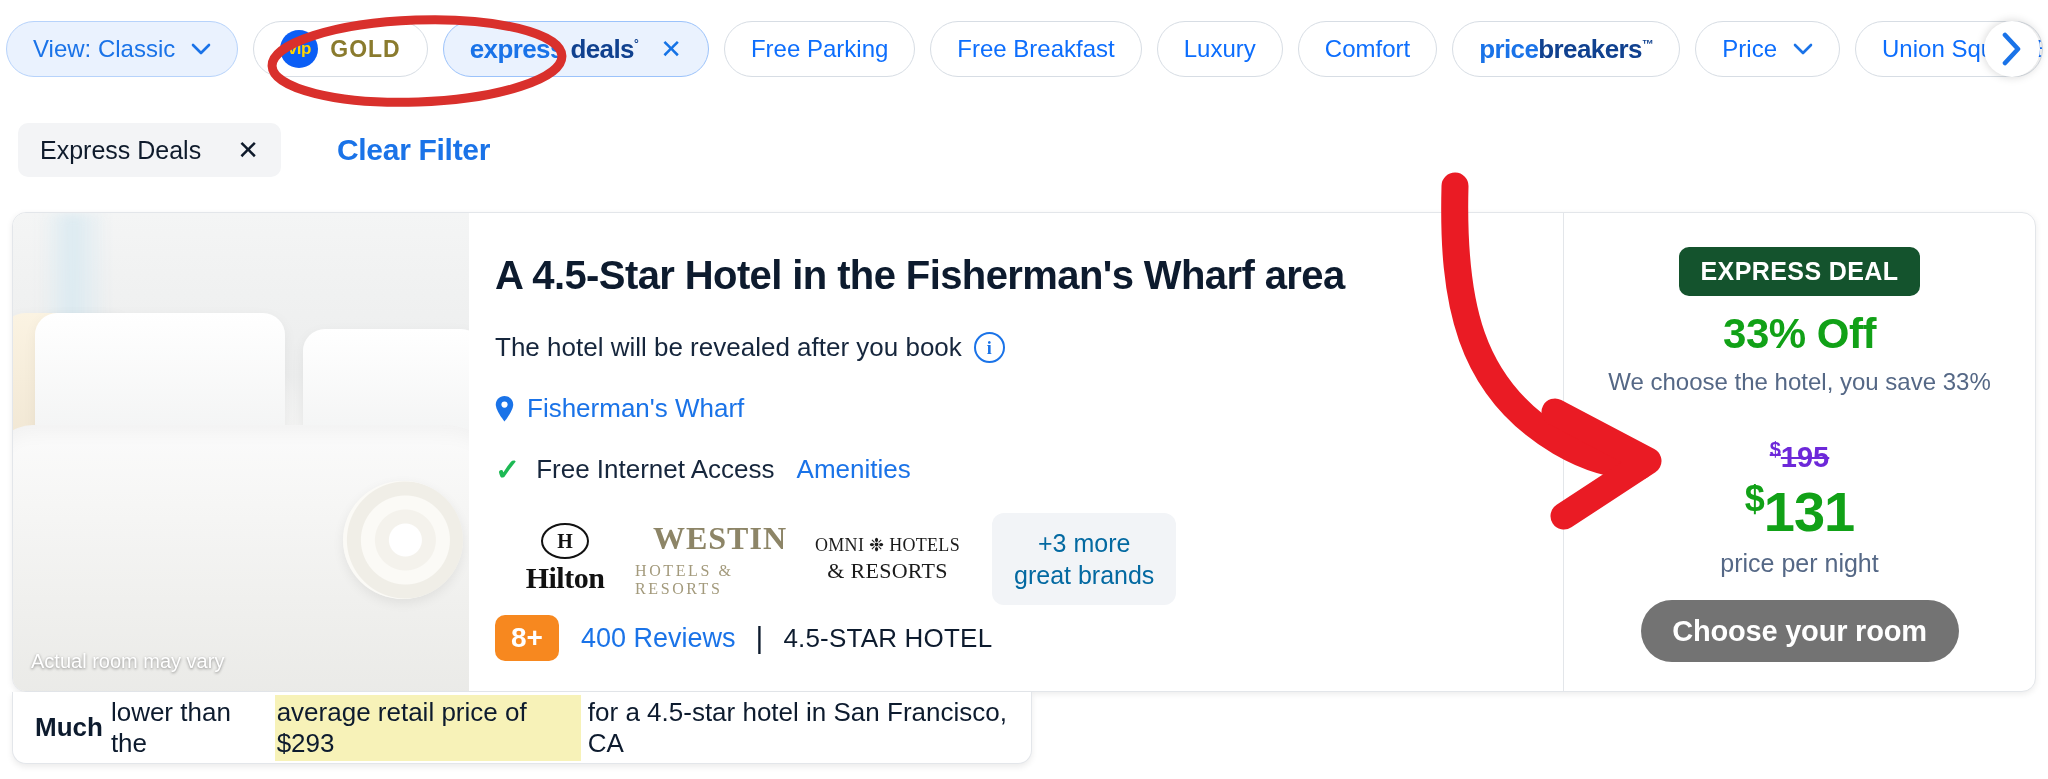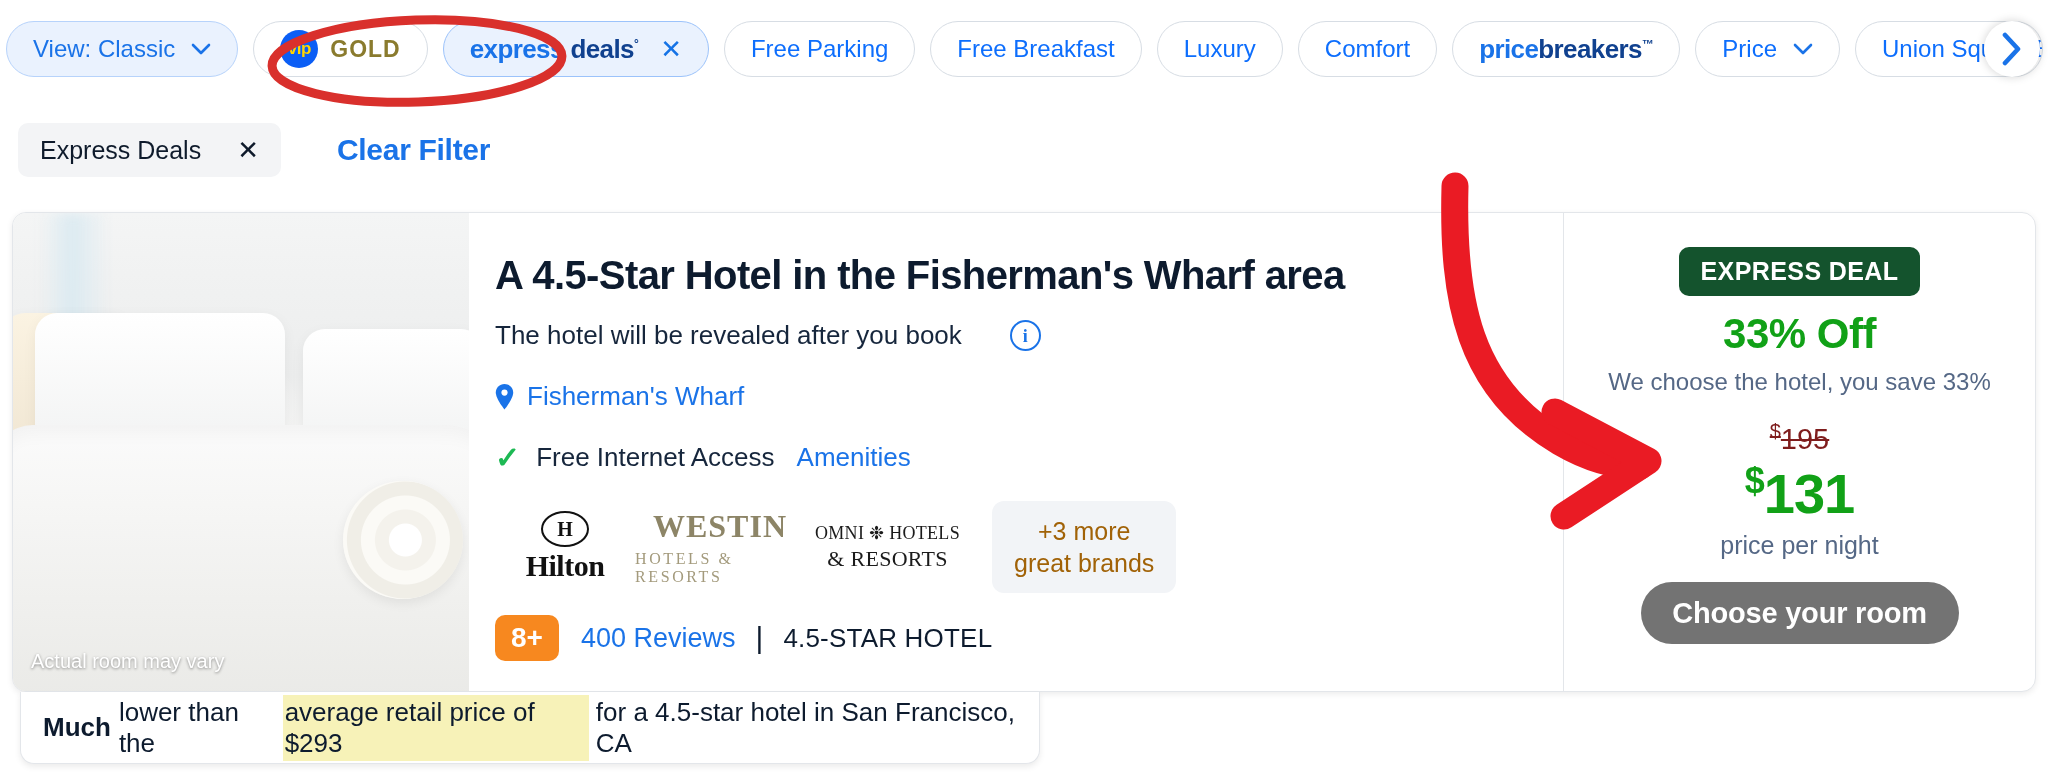--- a/index.html
+++ b/index.html
@@ -135,21 +135,21 @@
     text-shadow:0 1px 3px rgba(0,0,0,0.45);
   }
 
   .card-main{
     flex:1 1 auto;position:relative;padding:40px 0 0 26px;box-sizing:border-box;
   }
   .hotel-title{
     font-size:40px;font-weight:bold;color:#0d1b2e;letter-spacing:-0.6px;margin:0;
   }
   .reveal-line{
-    margin-top:22px;font-size:26px;color:#16263c;display:flex;align-items:center;gap:36px;
+    margin-top:34px;font-size:26px;color:#16263c;display:flex;align-items:center;
   }
   .info-icon{
     margin-left:12px;width:27px;height:27px;border-radius:50%;
     border:2px solid #1a73e8;color:#1a73e8;font-size:18px;font-weight:bold;
     display:inline-flex;align-items:center;justify-content:center;line-height:1;
     font-family:"Liberation Serif",serif;
   }
   .loc-line{
     margin-top:30px;display:flex;align-items:center;color:#1a73e8;font-size:26px;
   }
@@ -183,21 +183,21 @@
     letter-spacing:1px;color:#8d8567;
   }
   .westin-sub{
     font-family:"Liberation Serif",serif;font-size:16px;letter-spacing:2.6px;color:#a39a7c;margin-top:5px;
   }
   .b-omni{width:165px;color:#1b1b1b;text-align:center;}
   .omni-l1{font-family:"Liberation Serif",serif;font-size:18px;letter-spacing:0.3px;}
   .omni-l2{font-family:"Liberation Serif",serif;font-size:22px;letter-spacing:0.3px;margin-top:2px;}
   .more-brands{
     margin-left:22px;background:#f2f4f7;border-radius:12px;
-    padding:14px 22px;text-align:center;color:#a16207;font-size:25px;line-height:1.28;
+    padding:14px 22px;text-align:center;color:#0369a1;font-size:25px;line-height:1.28;
   }
 
   .rating-row{
     position:absolute;left:26px;bottom:30px;display:flex;align-items:center;
   }
   .score-badge{
     background:#f7881f;color:#fff;border-radius:10px;
     width:64px;height:46px;display:flex;align-items:center;justify-content:center;
     font-size:28px;font-weight:bold;
   }
@@ -214,40 +214,40 @@
     background:#14532d;color:#fff;border-radius:10px;
     padding:10px 22px;font-size:25px;font-weight:bold;letter-spacing:0.4px;
   }
   .pct-off{
     margin-top:14px;color:#11a117;font-size:42px;font-weight:bold;letter-spacing:-0.5px;
   }
   .we-choose{
     margin-top:10px;color:#556886;font-size:24px;
   }
   .strike-price{
-    margin-top:24px;color:#7f1d1d;font-size:29px;font-weight:normal;
+    margin-top:42px;color:#6d28d9;font-size:29px;font-weight:bold;
     text-decoration:line-through;
   }
   .strike-price .cur{font-size:20px;vertical-align:super;}
   .now-price{
     margin-top:4px;color:#11a117;font-size:56px;font-weight:bold;letter-spacing:-1px;
   }
   .now-price .cur{font-size:36px;vertical-align:super;}
   .per-night{margin-top:6px;color:#556886;font-size:25px;}
   .choose-btn{
     margin-top:22px;width:318px;height:62px;border-radius:31px;
     background:#737373;color:#ffffff;border:none;
     font-size:29px;font-weight:bold;letter-spacing:-0.2px;
     display:flex;align-items:center;justify-content:center;
     font-family:"Liberation Sans",sans-serif;cursor:pointer;
   }
 
   
   .bottom-banner{
-    position:absolute;left:20px;top:692px;width:1020px;height:72px;
+    position:absolute;left:12px;top:692px;width:1020px;height:72px;
     background:#ffffff;border:1px solid #e3e6ea;border-top:none;
     border-radius:0 0 14px 14px;
     box-shadow:0 3px 6px rgba(0,0,0,0.08);
     display:flex;align-items:center;padding-left:22px;box-sizing:border-box;
     font-size:26px;color:#0d1b2e;
   }
   .bold-much{font-weight:bold;margin-right:8px;}
   .hl{background:#f7f2b8;padding:2px 2px;}
 
   

